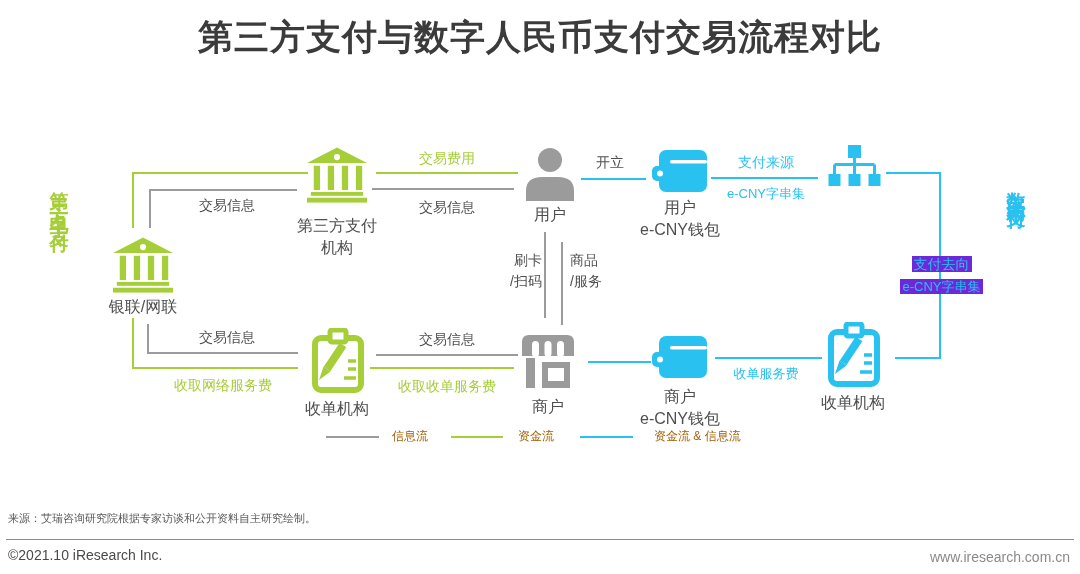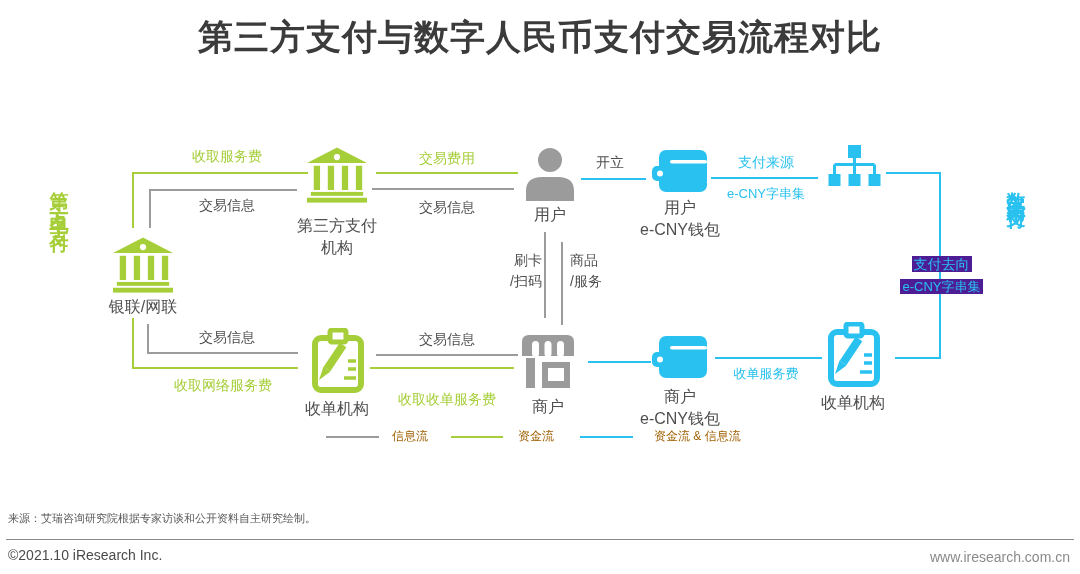--- a/index.html
+++ b/index.html
@@ -29,21 +29,21 @@
   .s-cyan{stroke:var(--cyan,#29c1ef);}
   .f-gray{fill:var(--gray,#9b9b9b);}
   .f-green{fill:var(--green,#a6ce39);}
   .f-cyan{fill:var(--cyan,#29c1ef);}
   .icon{position:absolute;}
   .nlab{
     position:absolute;width:140px;text-align:center;font-size:16px;line-height:1.35;
     color:#4f4f4f;white-space:pre-line;
   }
   .elab{position:absolute;font-size:14px;line-height:1.5;text-align:center;white-space:pre-line;}
-  .bgw{background:#4c1d95;padding:0 2px;}
+  .bgw{background:#6d28d9;padding:0 2px;}
   .legend-label{position:absolute;font-size:12px;color:#a16207;white-space:nowrap;}
   .src{position:absolute;left:8px;top:511px;font-size:11px;color:#595959;}
   .divider{position:absolute;left:6px;right:6px;top:539px;height:1px;background:#8a8a8a;}
   .copyright{position:absolute;left:8px;top:547px;font-size:14px;color:#4a4a4a;}
   .website{position:absolute;right:10px;top:549px;font-size:14px;color:#8a8a8a;}
 </style>
 </head>
 <body>
 
 <div class="canvas">
@@ -165,38 +165,37 @@
   <div class="nlab" style="left:480px;top:204px">用户</div>
   <div class="nlab" style="left:610px;top:197px">用户
 e-CNY钱包</div>
   <div class="nlab" style="left:73px;top:296px">银联/网联</div>
   <div class="nlab" style="left:267px;top:398px">收单机构</div>
   <div class="nlab" style="left:478px;top:396px">商户</div>
   <div class="nlab" style="left:610px;top:386px">商户
 e-CNY钱包</div>
   <div class="nlab" style="left:783px;top:392px">收单机构</div>
 
-  <div class="elab c-green" style="left:162px;top:146px;width:130px">收取服务费</div>
   <div class="elab c-dark" style="left:162px;top:195px;width:130px">交易信息</div>
   <div class="elab c-green" style="left:390px;top:148px;width:114px">交易费用</div>
   <div class="elab c-dark" style="left:390px;top:197px;width:114px">交易信息</div>
   <div class="elab c-dark" style="left:578px;top:152px;width:64px">开立</div>
   <div class="elab c-cyan" style="left:706px;top:152px;width:120px">支付来源</div>
   <div class="elab c-cyan" style="left:706px;top:184px;width:120px;font-size:13px">e-CNY字串集</div>
   <div class="elab c-cyan" style="left:884px;top:254px;width:115px"><span class="bgw">支付去向</span></div>
   <div class="elab c-cyan" style="left:884px;top:277px;width:115px;font-size:13px"><span class="bgw">e-CNY字串集</span></div>
   <div class="elab c-cyan" style="left:706px;top:364px;width:120px;font-size:13px">收单服务费</div>
   <div class="elab c-dark" style="left:498px;top:250px;width:44px;text-align:right">刷卡
 /扫码</div>
   <div class="elab c-dark" style="left:570px;top:250px;width:46px;text-align:left">商品
 /服务</div>
   <div class="elab c-dark" style="left:162px;top:327px;width:130px">交易信息</div>
   <div class="elab c-green" style="left:158px;top:375px;width:130px">收取网络服务费</div>
   <div class="elab c-dark" style="left:390px;top:329px;width:114px">交易信息</div>
-  <div class="elab c-green" style="left:380px;top:389px;width:134px">收取收单服务费</div>
+  <div class="elab c-green" style="left:380px;top:376px;width:134px">收取收单服务费</div>
 
   <div class="legend-label" style="left:392px;top:428px">信息流</div>
   <div class="legend-label" style="left:518px;top:428px">资金流</div>
   <div class="legend-label" style="left:654px;top:428px">资金流 &amp; 信息流</div>
 
   <div class="src">来源：艾瑞咨询研究院根据专家访谈和公开资料自主研究绘制。</div>
   <div class="divider"></div>
   <div class="copyright">©2021.10 iResearch Inc.</div>
   <div class="website">www.iresearch.com.cn</div>
 

